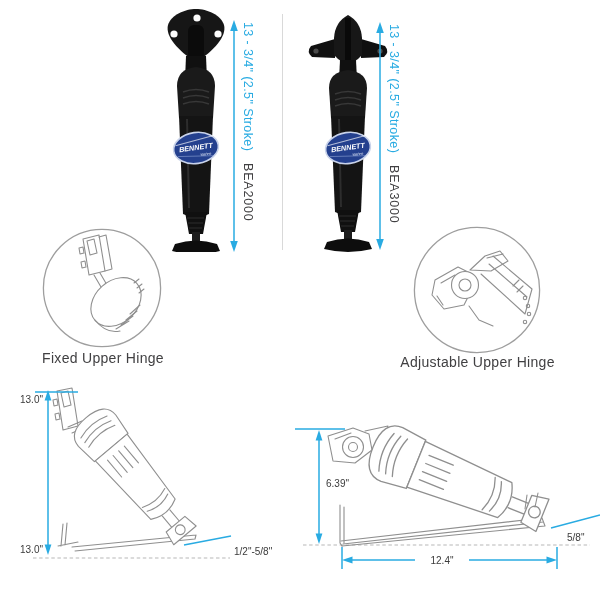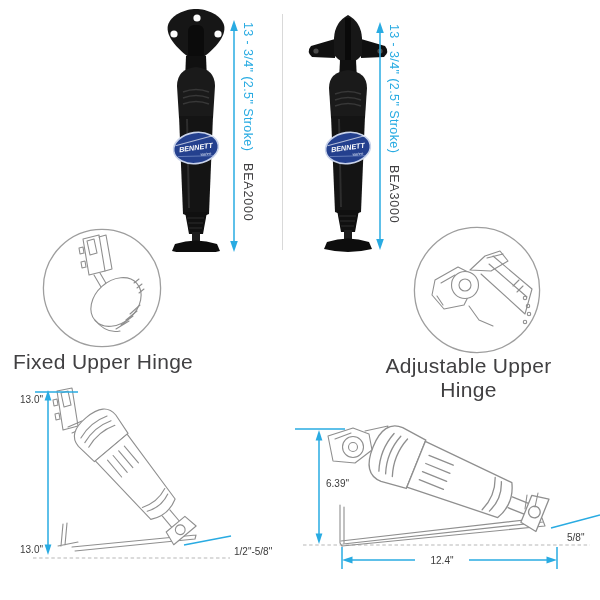--- a/index.html
+++ b/index.html
@@ -9,21 +9,21 @@
   }
   .abs{position:absolute;}
   .vlabel{
     position:absolute;writing-mode:vertical-rl;white-space:nowrap;
     font-size:12.5px;letter-spacing:0.4px;line-height:1;
   }
   .vlabel .dim{color:#29abe2;}
   .vlabel .model{color:#414042;margin-inline-start:12px;letter-spacing:0.8px;}
   .divider{position:absolute;width:1px;background:#d9d9d9;}
   .hinge-label{
-    position:absolute;text-align:center;font-size:21px;color:#414042;
+    position:absolute;text-align:center;font-size:14px;color:#414042;
     letter-spacing:0.3px;
   }
   svg{display:block;}
   svg text{font-family:"Liberation Sans",sans-serif;}
   .dim-text{font-size:10px;fill:#3b3b3b;}
   .sketch-line{stroke:#8f8f8f;fill:none;stroke-width:1.1;stroke-linejoin:round;stroke-linecap:round;}
   .sketch-fill{stroke:#8f8f8f;fill:#ffffff;stroke-width:1.1;stroke-linejoin:round;}
   .blue-line{stroke:#29abe2;stroke-width:1.5;fill:none;}
   .blue-fill{fill:#29abe2;stroke:none;}
   .dash-line{stroke:#b8b8b8;stroke-width:1.2;stroke-dasharray:3.5 2.6;fill:none;}
@@ -136,21 +136,21 @@
       <path class="sketch-line" d="M100,60 L106,54 M104,66 L110,60"></path>
       <circle cx="52" cy="59" r="13.5" class="sketch-fill"></circle>
       <circle cx="52" cy="59" r="6" class="sketch-line"></circle>
       <circle cx="112" cy="72" r="1.7" class="sketch-line"></circle>
       <circle cx="115" cy="80" r="1.7" class="sketch-line"></circle>
       <circle cx="116" cy="88" r="1.7" class="sketch-line"></circle>
       <circle cx="112" cy="96" r="1.7" class="sketch-line"></circle>
       <path class="sketch-line" d="M56,80 L66,94 M66,94 L80,100"></path>
     </g>
   </svg>
-  <div class="hinge-label" style="left:366px;top:354px;width:205px;">Adjustable Upper Hinge</div>
+  <div class="hinge-label" style="left:375px;top:354px;width:205px;">Adjustable Upper Hinge</div>
 
   <svg class="abs" style="left:0px;top:385px;" width="300" height="215" viewBox="0 0 300 215">
     <defs>
       <g id="act-sketch" stroke="#8f8f8f" fill="#ffffff" stroke-width="0.9" stroke-linejoin="round" stroke-linecap="round">
         <path d="M2,16 Q2,2 22,2 Q42,2 42,16 L40,34 L4,34 Z"></path>
         <path d="M8,12 Q22,7 36,12 M8,17 Q22,12 36,17 M8,22 Q22,17 36,22" fill="none"></path>
         <path d="M5,34 L39,34 L35,100 Q22,107 9,100 Z"></path>
         <path d="M13,40 L13,58 M19,40 L19,58 M25,40 L25,58 M31,40 L31,58" fill="none"></path>
         <path d="M10,88 Q22,93 34,88 M11,93 Q22,98 33,93" fill="none"></path>
         <path d="M18,104 L18,116 M26,104 L26,116" fill="none"></path>

